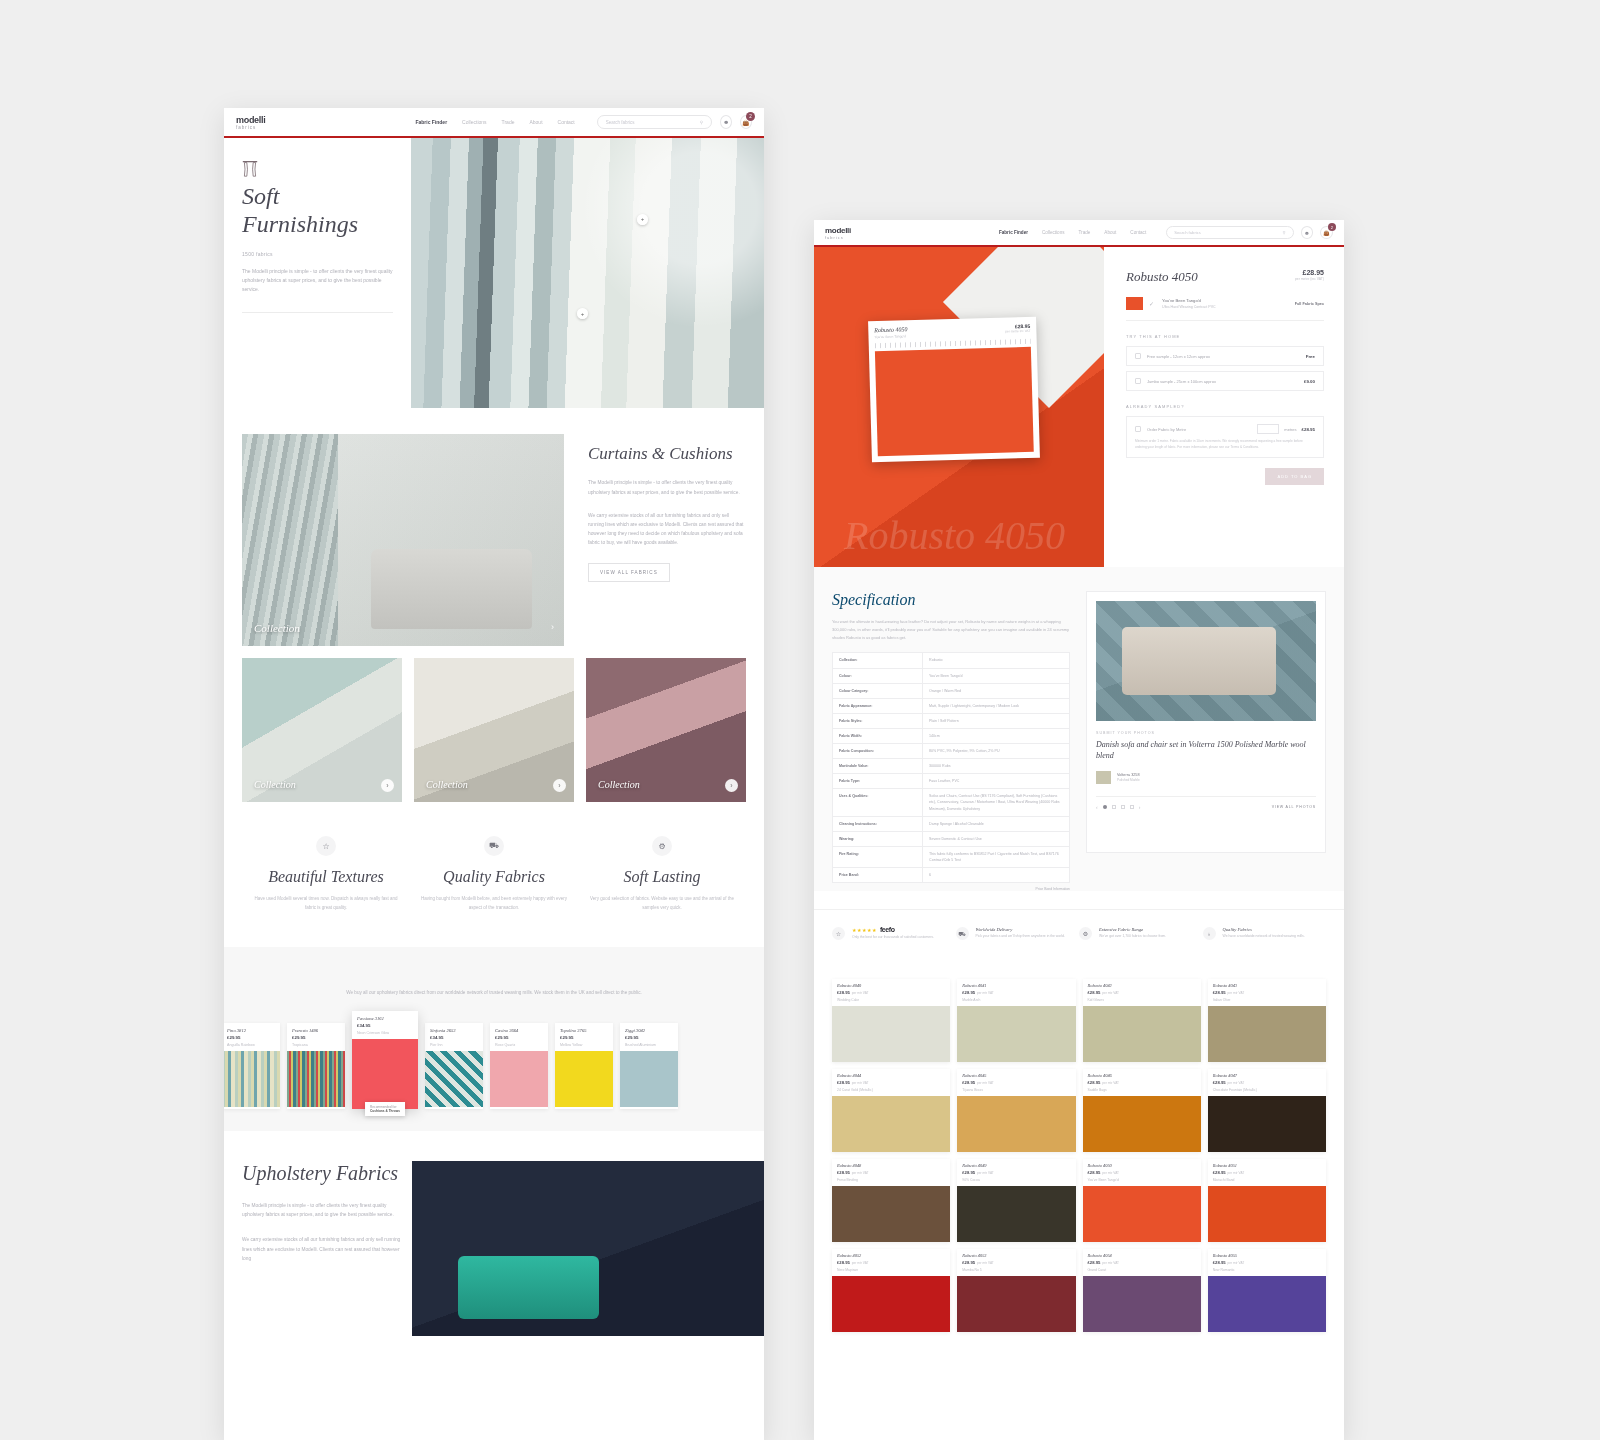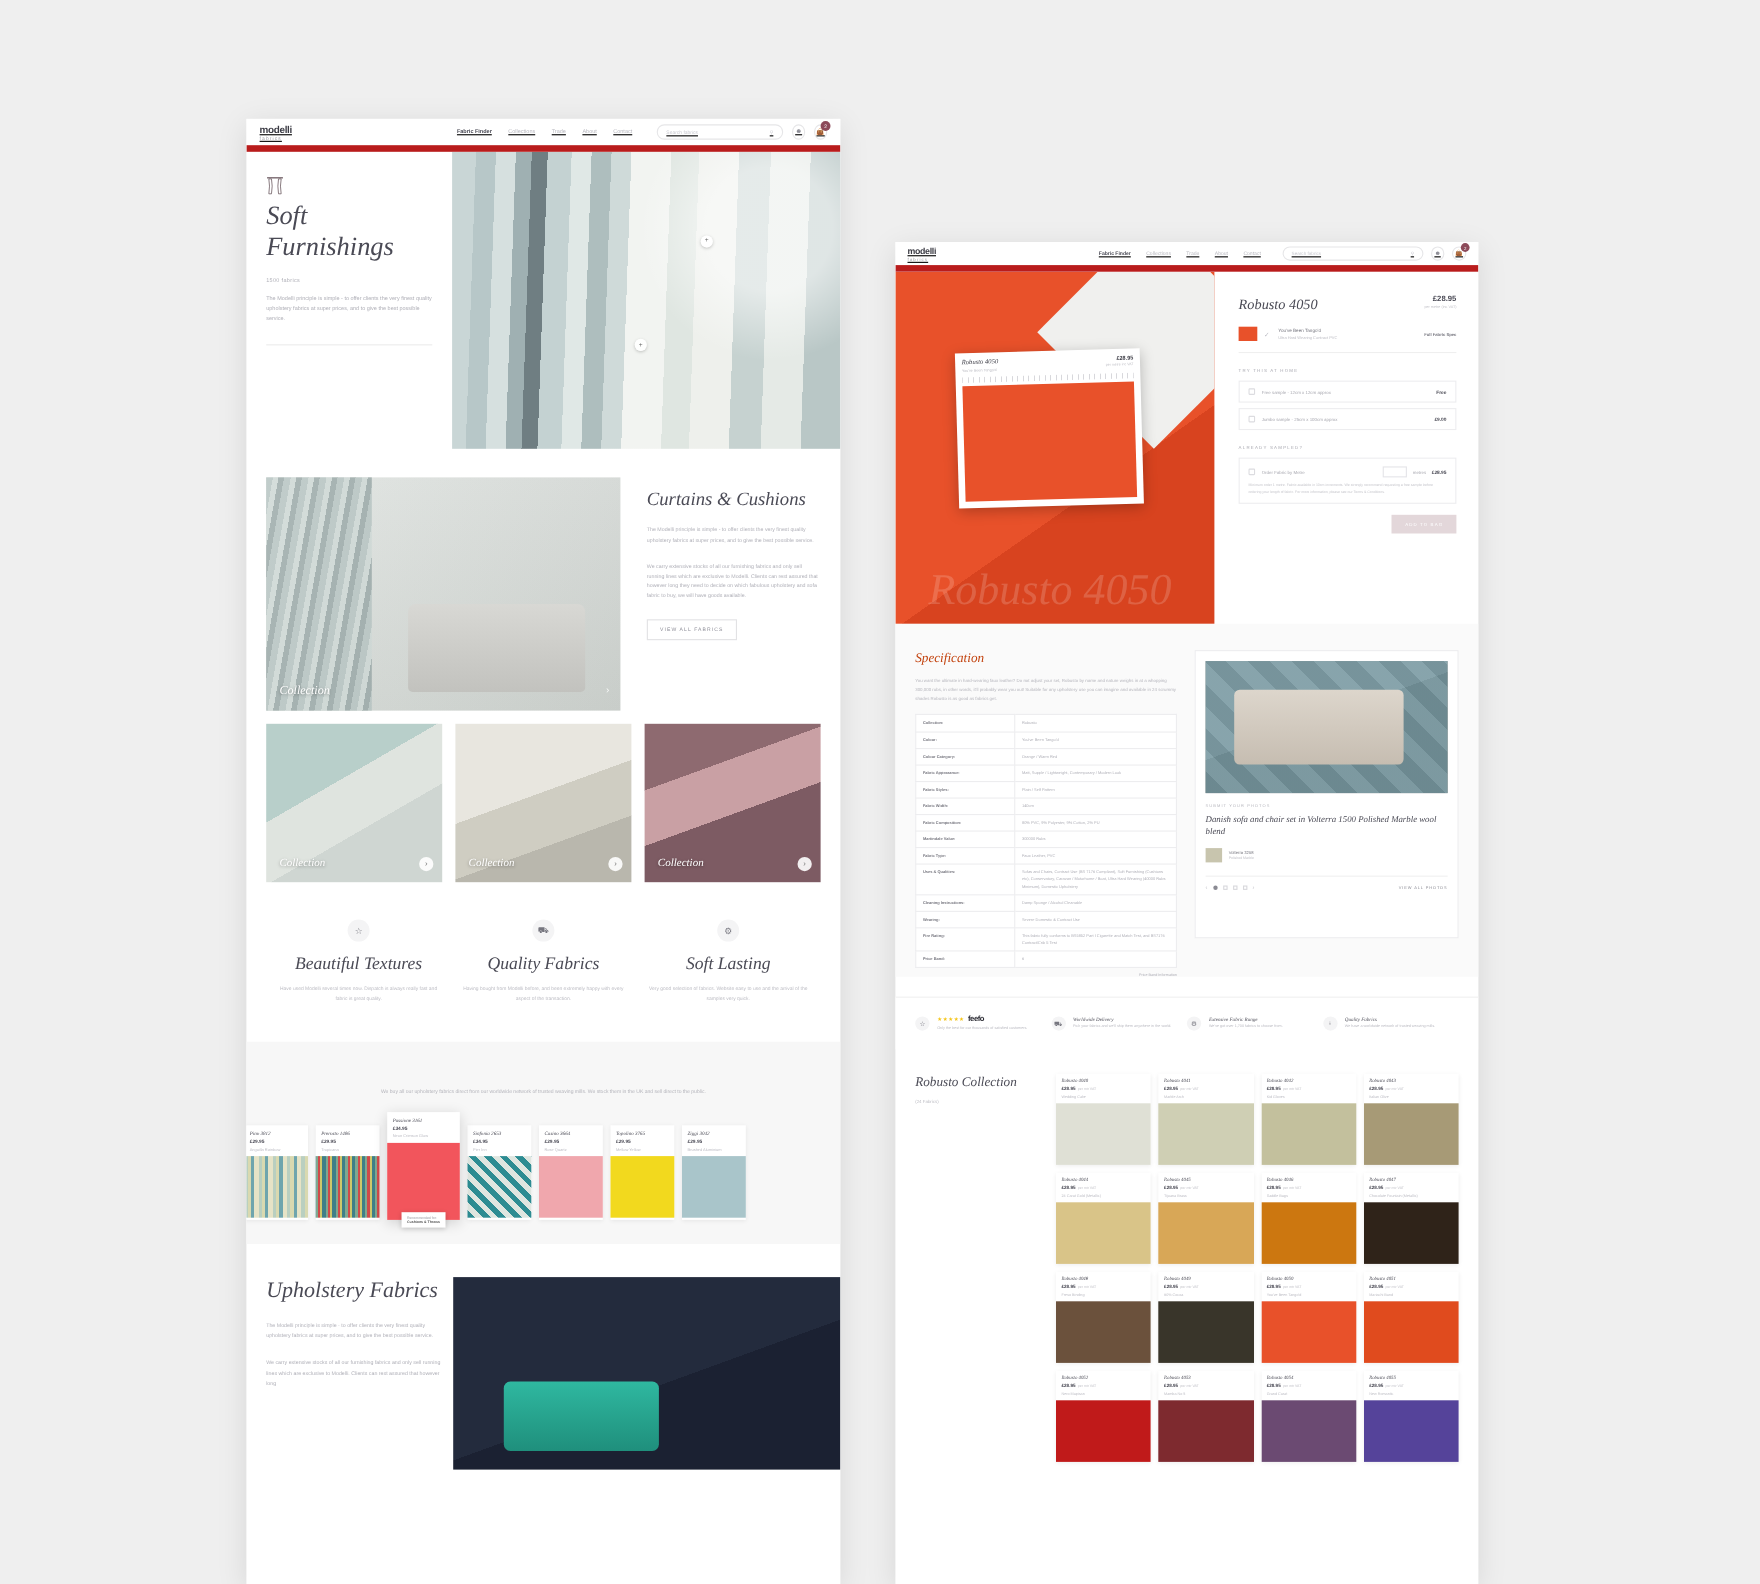--- a/index.html
+++ b/index.html
@@ -9,22 +9,22 @@
     font-family: "Liberation Sans", sans-serif;
     overflow: hidden;
     position: relative;
   }
   .serif { font-family: "Liberation Serif", serif; }
 
   
   .site-header {
     display: flex; align-items: center;
     background: #fff;
-    border-bottom: 6px solid #b91c1c;
-    position: relative; z-index: 5; text-decoration: underline;
+    border-bottom: 2px solid #b91c1c;
+    position: relative; z-index: 5;
   }
   .logo-wrap { display: flex; flex-direction: column; }
   .logo-main { color: #3b3b44; letter-spacing: -0.3px; font-weight: 600; }
   .logo-sub { color: #9b9ba3; letter-spacing: 1px; }
   .nav { display: flex; align-items: center; }
   .nav-item { color: #b9b9c0; white-space: nowrap; }
   .nav-item.active { color: #4a4a55; font-weight: 600; }
   .search-box {
     border: 1px solid #e6e6e8; border-radius: 20px;
     background: #fff; display: flex; align-items: center;
@@ -247,21 +247,21 @@
   .metre-top { display: flex; align-items: center; justify-content: space-between; }
   .metre-qty { width: 22px; height: 10px; border: 1px solid #e4e4e8; }
   .metre-note { font-size: 3.2px; color: #c6c6cc; line-height: 1.75; margin-top: 5px; }
   .btn-add {
     float: right; margin-top: 10px; background: #e3d7da; color: #fff;
     font-size: 4px; letter-spacing: 1px; padding: 6px 12px;
   }
 
   .spec-section { display: flex; padding: 24px 18px 0 18px; background: #fafafa; }
   .spec-left { width: 238px; }
-  .spec-title { font-size: 12px; color: #c2410c; font-style: italic; font-family: "Liberation Serif", serif; }
+  .spec-title { font-size: 16px; color: #0c4a6e; font-style: italic; font-family: "Liberation Serif", serif; }
   .spec-intro { font-size: 4px; color: #b6b6bd; line-height: 1.95; margin-top: 9px; }
   .spec-table { width: 100%; border-collapse: collapse; margin-top: 11px; background: #fff; }
   .spec-table td { border: 1px solid #ededef; padding: 4px 6px; font-size: 3.6px; vertical-align: top; line-height: 1.7; }
   .spec-table td.k { width: 38%; color: #76767f; font-weight: 700; }
   .spec-table td.v { color: #b0b0b8; }
   .photo-panel { flex: 1; margin-left: 16px; background: #fff; border: 1px solid #ededef; padding: 9px; height: 262px; }
   .photo-img {
     height: 120px;
     background:
       linear-gradient(160deg,#cfc4b8 0 45%, #b7ac9f 45% 100%),
@@ -709,24 +709,20 @@
     <div class="trust">
       <div class="trust-ico">♁</div>
       <div>
         <div class="trust-t">Quality Fabrics</div>
         <div class="trust-b">We have a worldwide network of trusted weaving mills.</div>
       </div>
     </div>
   </div>
 
   <div class="coll-section">
-    <div class="coll-left">
-      <div class="coll-title">Robusto Collection</div>
-      <div class="coll-count">(24 Fabrics)</div>
-    </div>
     <div class="coll-grid" id="coll-grid">
         <div class="coll-card">
           <div class="coll-head">
             <div class="coll-name">Robusto 4040</div>
             <div class="coll-price">£28.95<span>per mtr VAT</span></div>
             <div class="coll-colour">Wedding Cake</div>
           </div>
           <div class="coll-chip" style="background: rgb(223, 224, 213);"></div>
         </div>
         <div class="coll-card">

